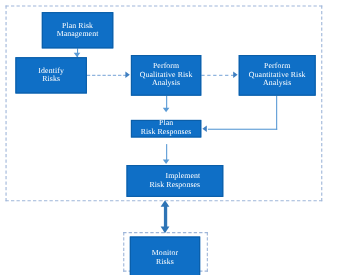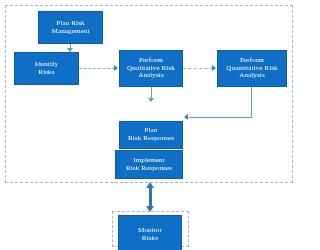--- a/index.html
+++ b/index.html
@@ -35,22 +35,22 @@
     line-height:1.12;
     font-size:7.1px;
     letter-spacing:.1px;
     padding:1px 2px;
     white-space:pre-line;
   }
   #node-plan-risk-management{left:38px;top:11px;width:65px;height:33px;}
   #node-identify-risks{left:14px;top:52px;width:65px;height:33px;}
   #node-perform-qualitative{left:119px;top:50px;width:64px;height:37px;}
   #node-perform-quantitative{left:217px;top:50px;width:70px;height:37px;}
-  #node-plan-risk-responses{left:119px;top:121px;width:64px;height:28px;}
-  #node-implement-risk-responses{left:115px;top:150px;width:68px;height:29px;}
+  #node-plan-risk-responses{left:119px;top:109px;width:64px;height:16px;}
+  #node-implement-risk-responses{left:115px;top:150px;width:88px;height:29px;text-align:right;}
   #node-monitor-risks{left:118px;top:215px;width:64px;height:40px;}
 
   
   .edge{position:absolute;background:#5B9BD5;}
   .edge.v{width:1px;}
   .edge.h{height:1px;}
   .edge.solid{background:#5B9BD5;}
   .dotline{position:absolute;height:0;border-top:1px dashed #8FB4DE;}
 
   

